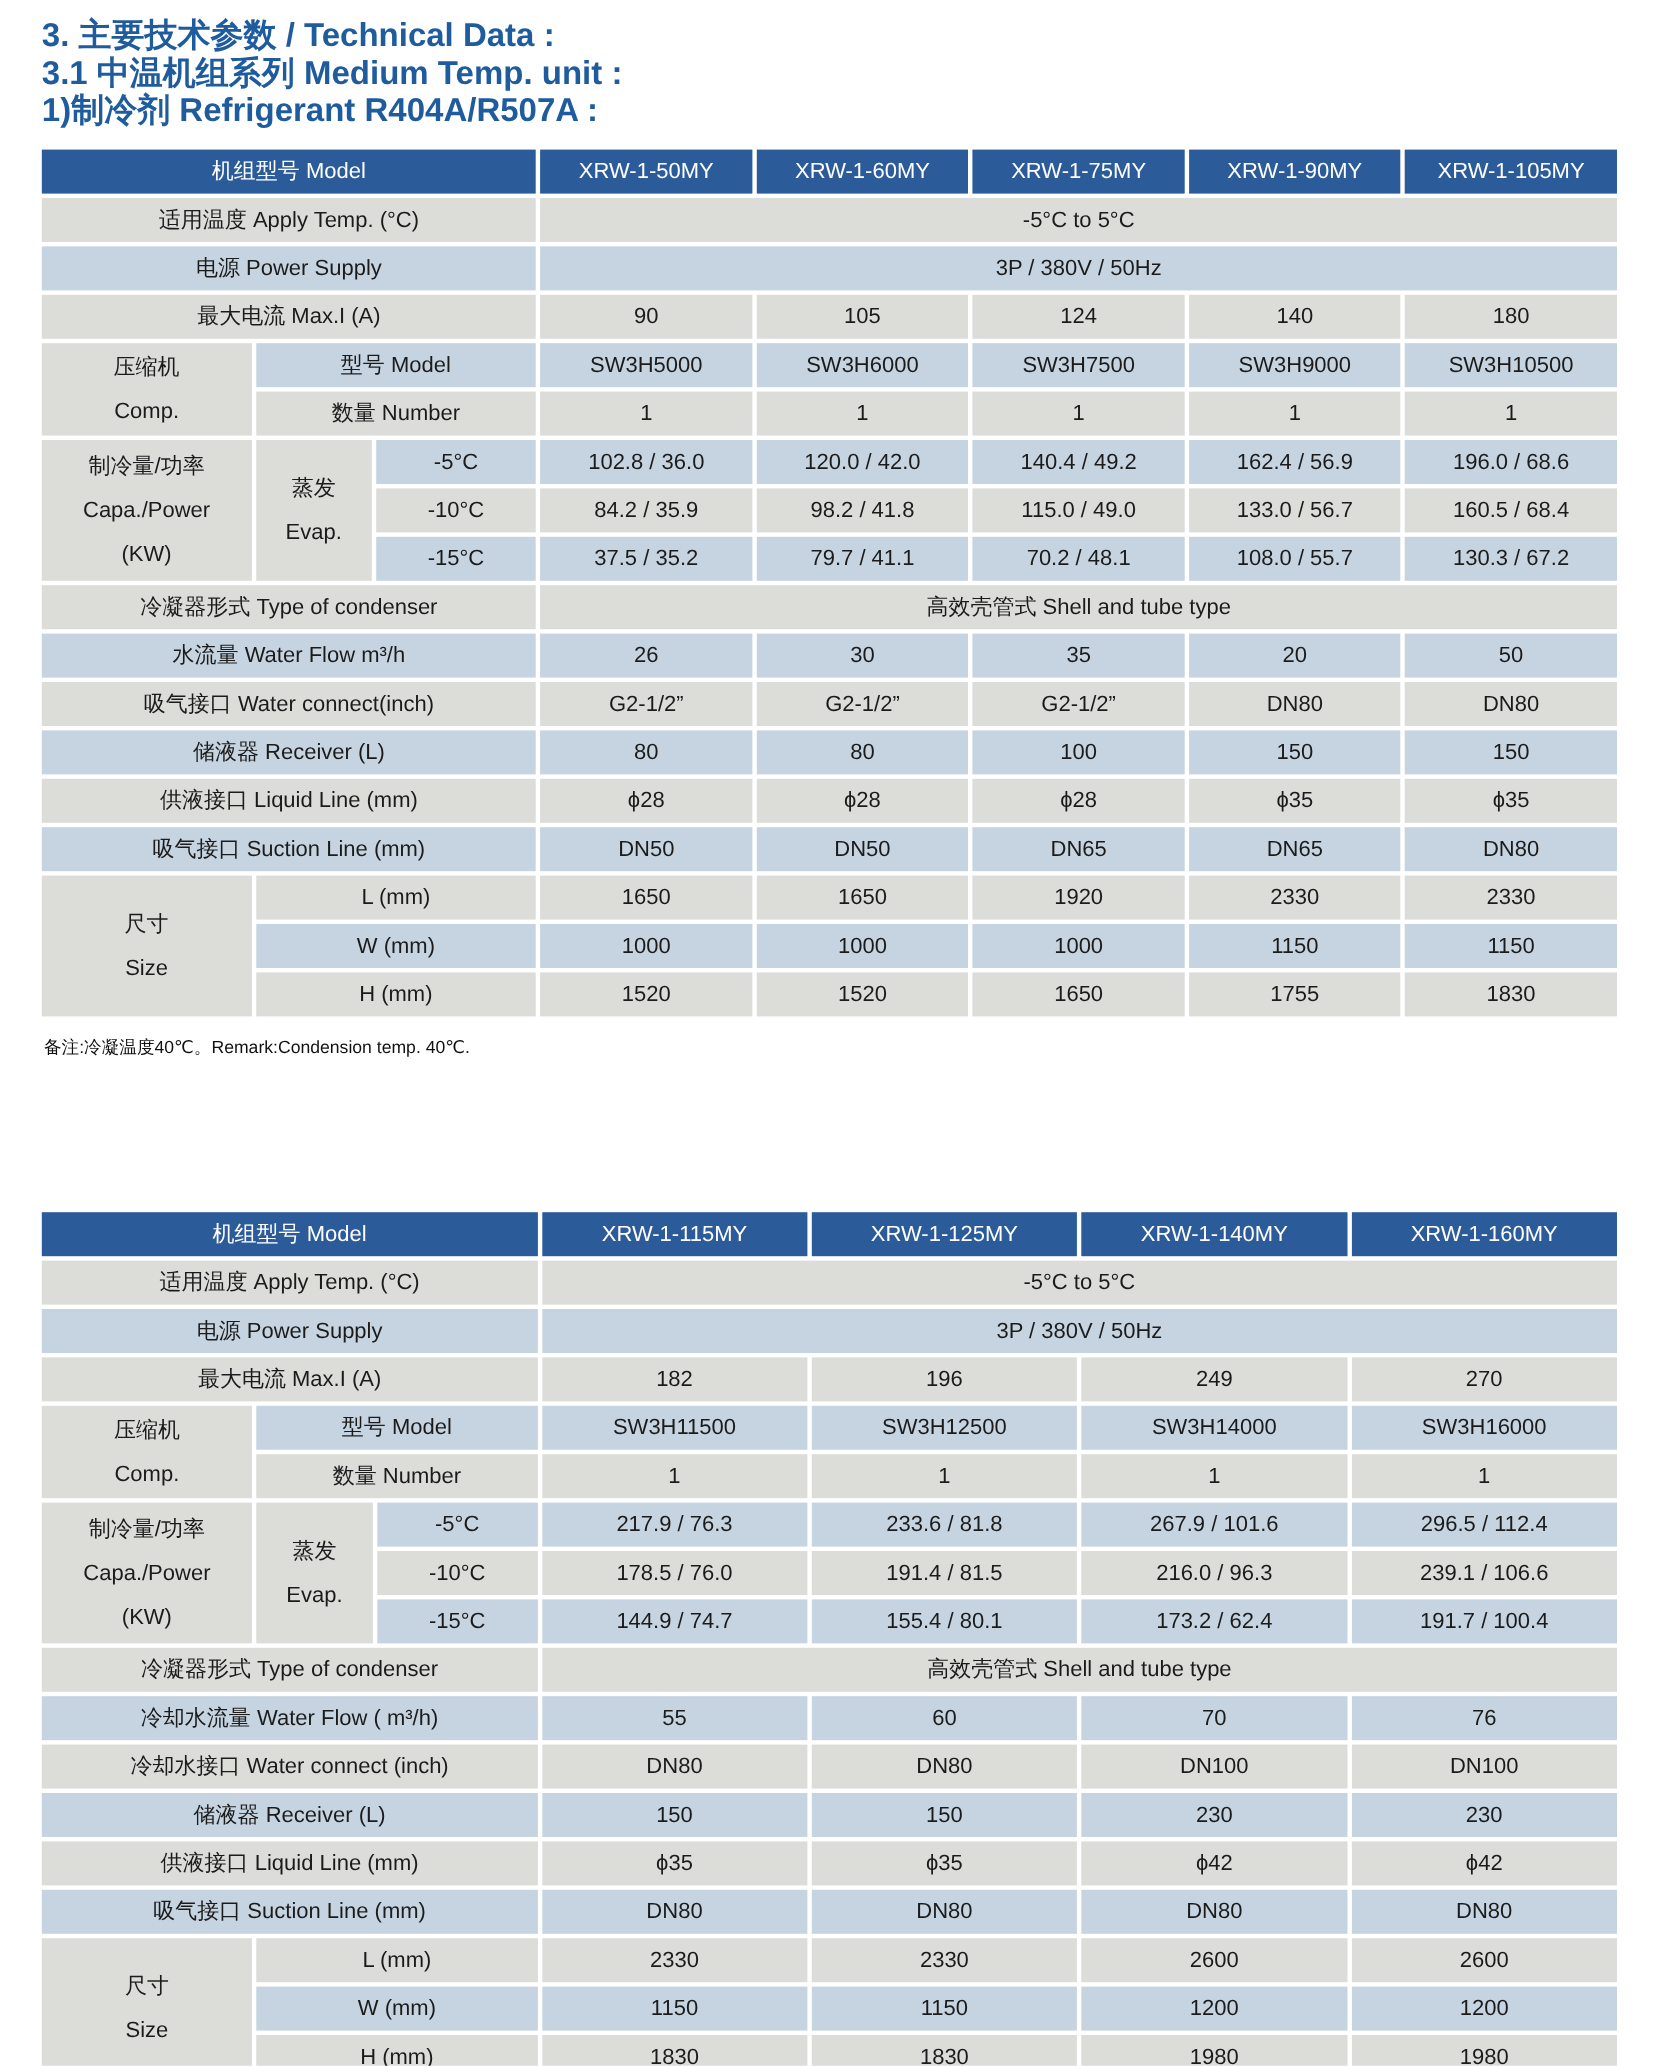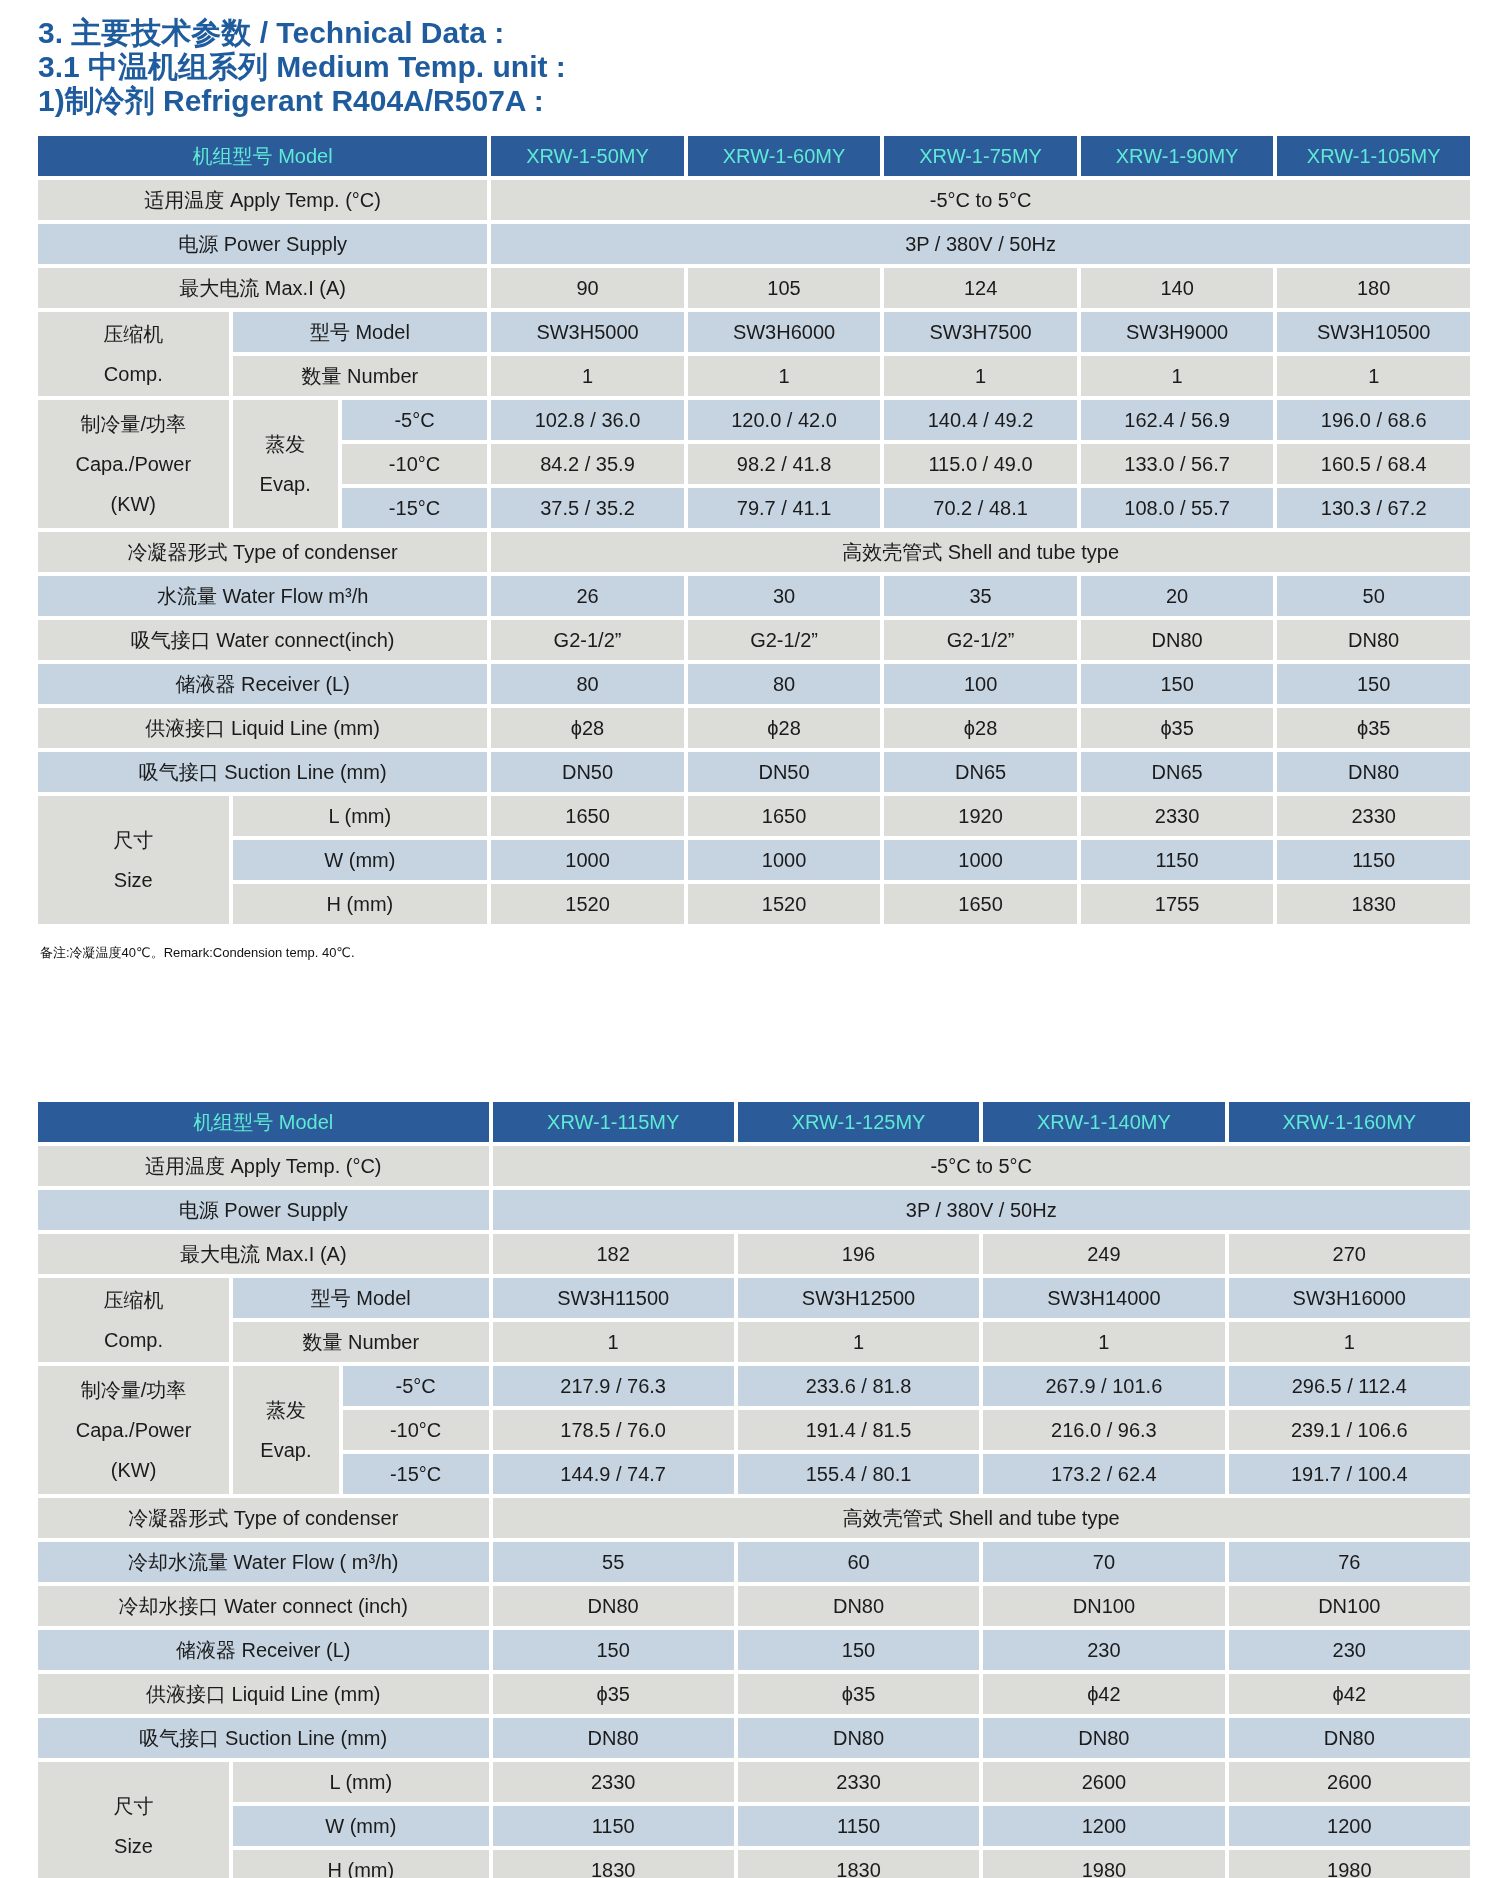--- a/index.html
+++ b/index.html
@@ -35,25 +35,25 @@
   table.spec td {
     height: 38px;
     text-align: center;
     vertical-align: middle;
     font-size: 20px;
     padding: 0 4px;
     white-space: pre-line;
     line-height: 40px;
     overflow: hidden;
   }
-  td.s-h { background: #2b5b99; color: #5eead4; }
+  td.s-h { background: #2b5b99; color: #ffffff; }
   td.s-b { background: #c6d4e2; }
   td.s-g { background: #dcddd9; }
   .remark {
-    font-size: 13px;
+    font-size: 16px;
     line-height: 26px;
     margin: 12px 0 0 2px;
     color: #111111;
   }
   .table2-section { margin-top: 132px; }
 </style>
 </head>
 <body>
 
 <div class="page">

